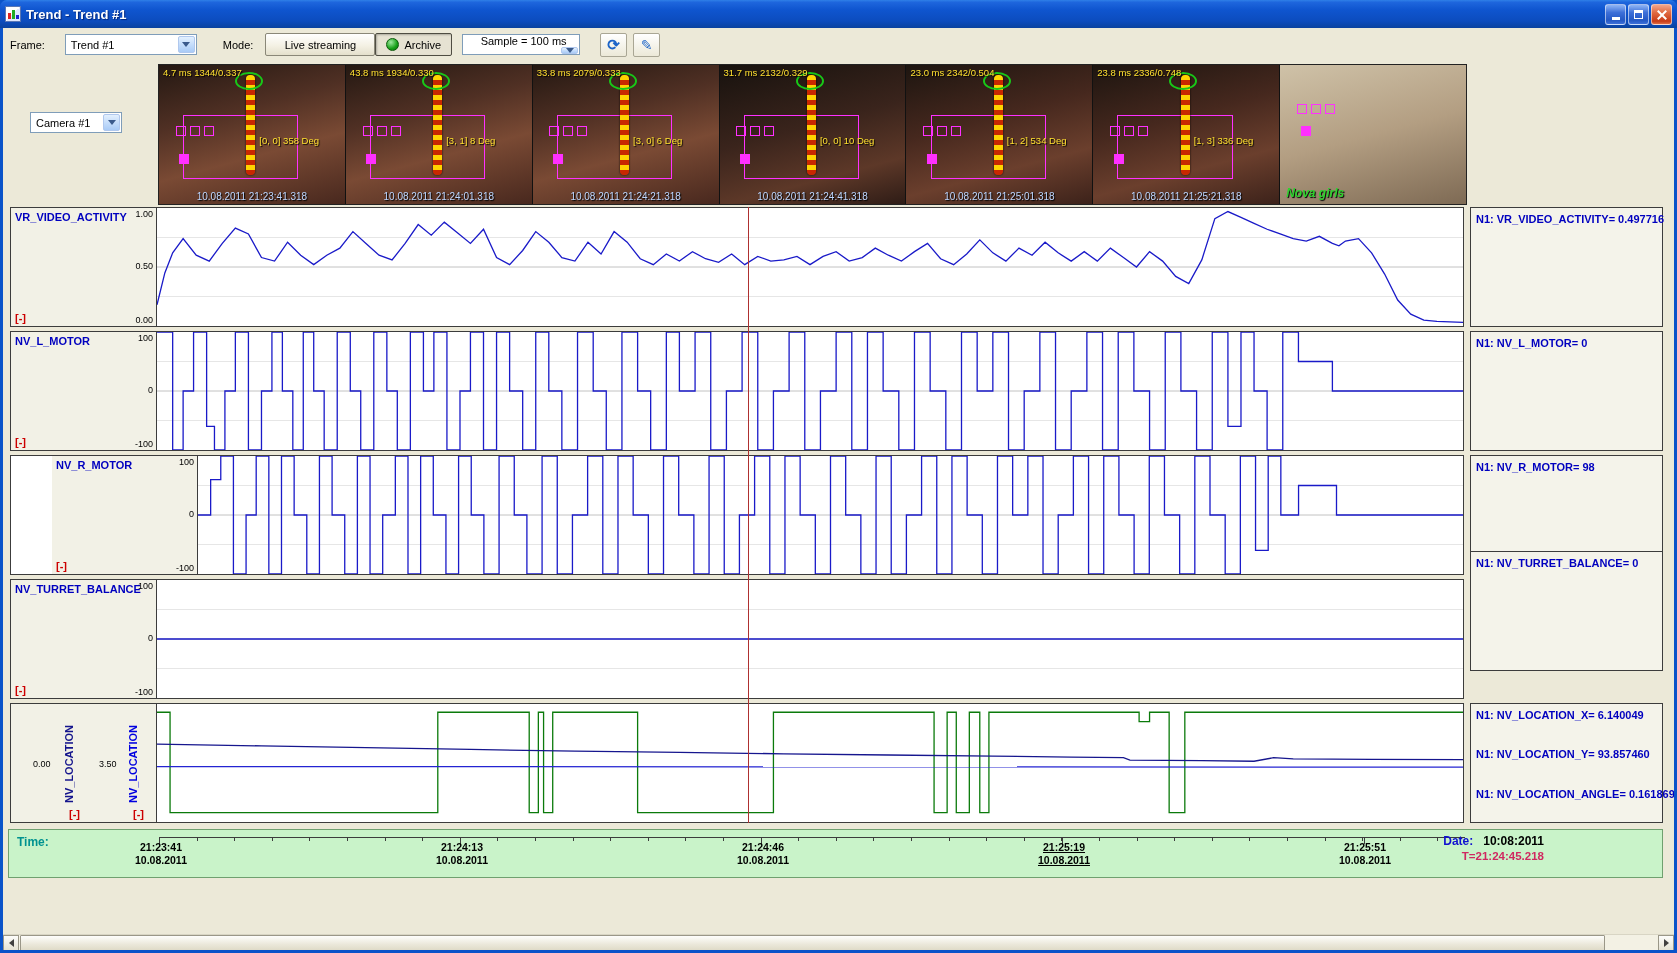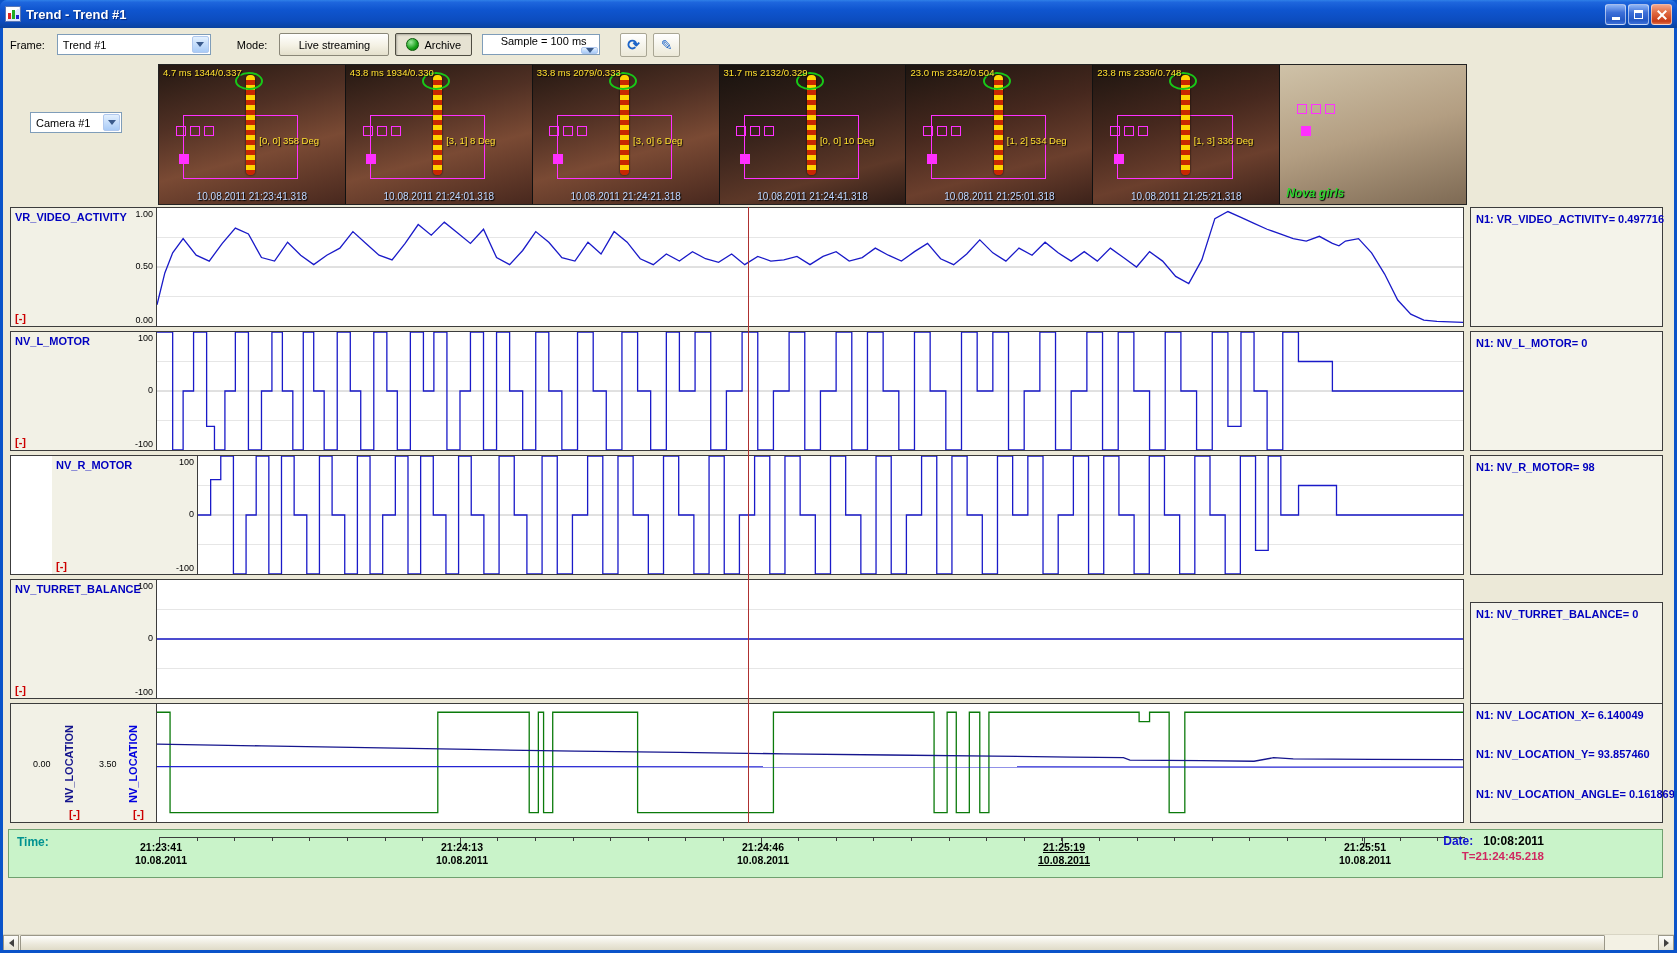--- a/index.html
+++ b/index.html
@@ -120,31 +120,31 @@
         <span class="gl-max"></span>
       </div>
     <div class="cap-btn close">
         <span class="gl-close"></span>
       </div>
   </div>
 </div>
 
 <div id="toolbar">
   <span class="tb-label">Frame:</span>
-  <div class="combo" style="width:154px;margin-left:12px;">
+  <div class="combo" style="width:132px;margin-left:20px;">
     <span>Trend #1</span>
     <span class="arrow-btn">
         <span class="tri-down"></span>
       </span>
   </div>
   <span class="tb-label" style="margin-left:26px;">Mode:</span>
   <button class="xp-btn" style="margin-left:12px;width:110px;justify-content:center;">
     <span>Live streaming</span>
   </button>
-  <button class="xp-btn active" style="margin-left:6px;">
+  <button class="xp-btn active" style="">
     <span class="icon-archive"></span>
     <span>Archive</span>
   </button>
   <div class="combo" style="width:118px;margin-left:10px;flex-direction:column;">
     <span>Sample = 100 ms</span>
     <span class="arrow-btn">
         <span class="tri-down"></span>
       </span>
   </div>
   <button class="tool-btn" style="margin-left:20px;">
@@ -340,21 +340,21 @@
   </div>
   <div class="plot">
     <svg viewBox="0 0 1000 1000" preserveAspectRatio="none">
         <line x1="0" x2="1000" y1="250" y2="250" stroke="#e6e6e6" stroke-width="1" vector-effect="non-scaling-stroke"></line>
         <line x1="0" x2="1000" y1="500" y2="500" stroke="#c2c2c2" stroke-width="1" vector-effect="non-scaling-stroke"></line>
         <line x1="0" x2="1000" y1="750" y2="750" stroke="#e6e6e6" stroke-width="1" vector-effect="non-scaling-stroke"></line>
         <polyline points="0,500 1000,500" fill="none" stroke="#1a1ac8" stroke-width="1.3" vector-effect="non-scaling-stroke"></polyline>
       </svg>
   </div>
 </div>
-<div class="readout-panel" style="top:602px;padding-left:36px;">
+<div class="readout-panel" style="top:551px;padding-left:36px;">
   <div class="readout r0">N1: NV_TURRET_BALANCE= 0</div>
 </div>
 
 <div class="chart-row" style="top:703px;">
   <div class="left-panel">
     <div class="loc-scale s1">0.00</div>
     <div class="vlab v1">NV_LOCATION</div>
     <div class="loc-scale s2">3.50</div>
     <div class="vlab v2">NV_LOCATION</div>
     <div class="collapse c1">[-]</div>

